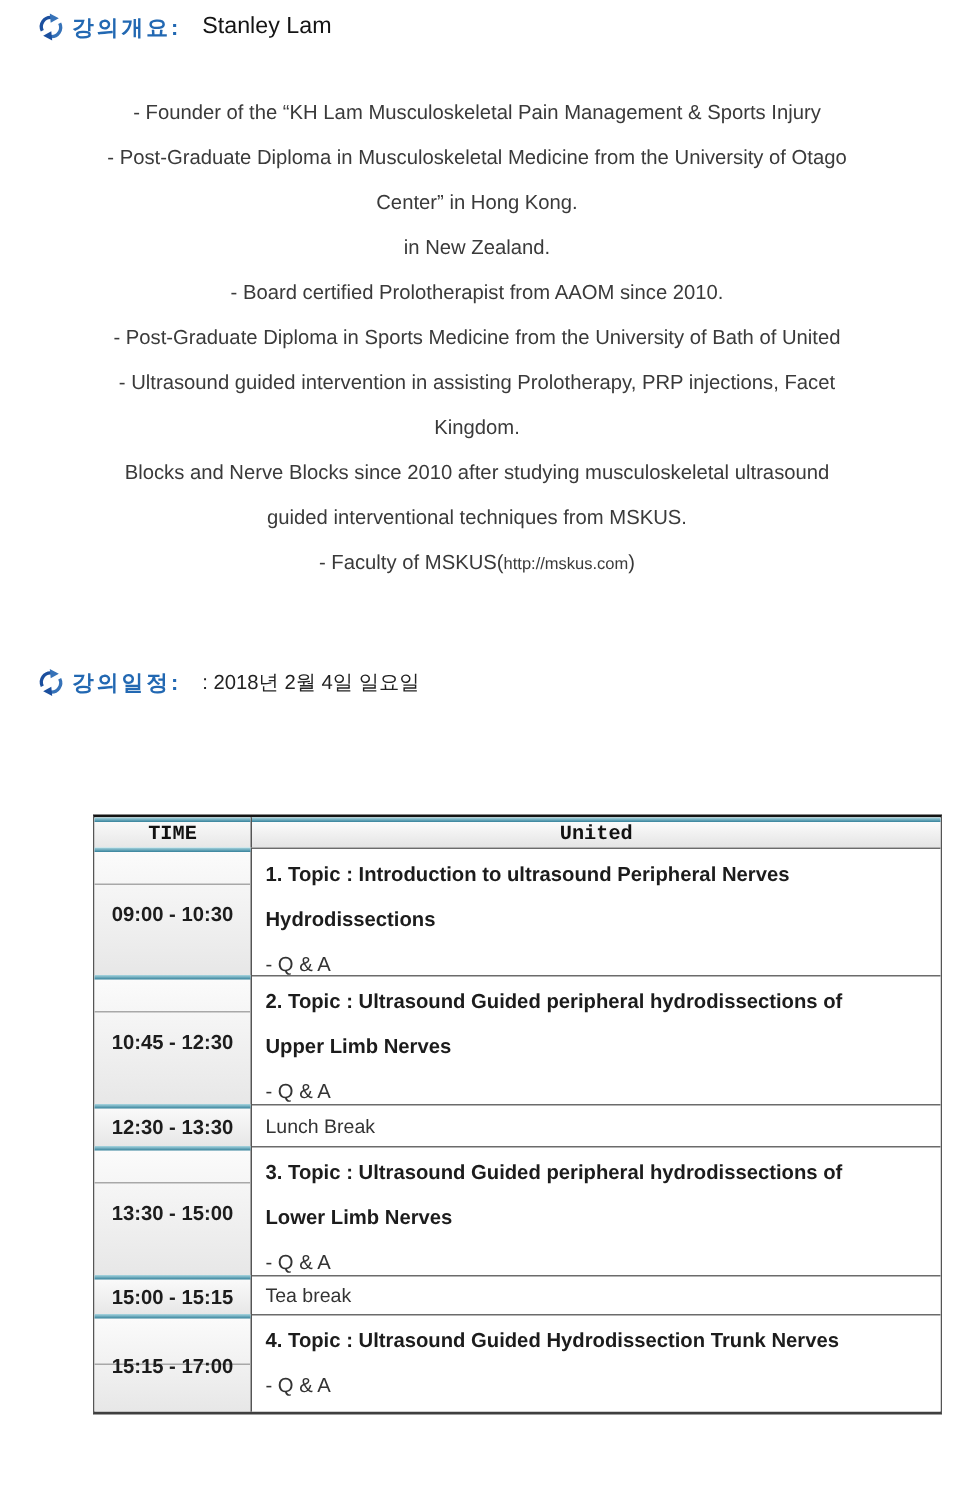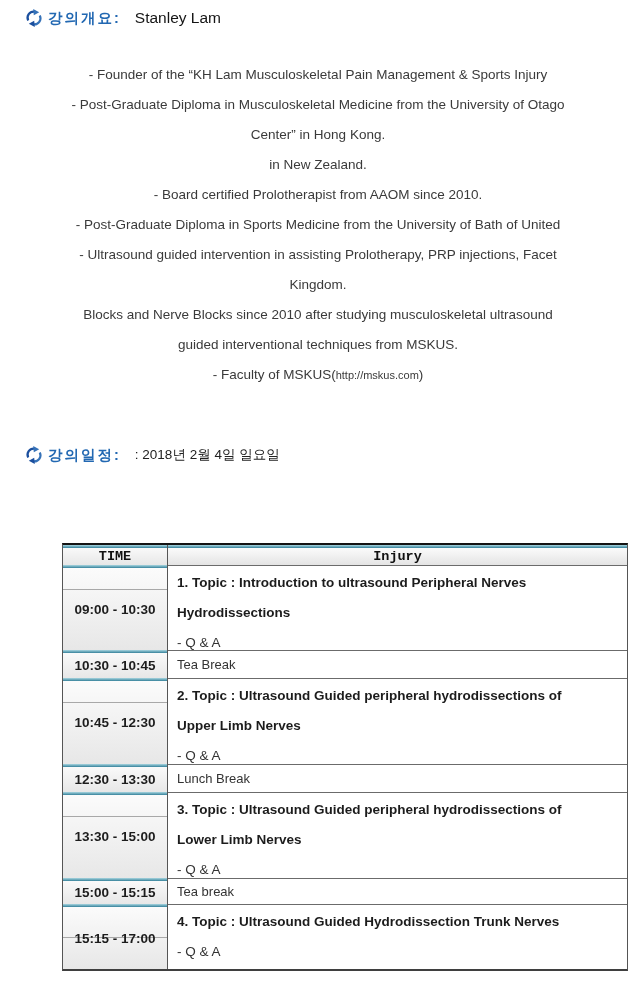--- a/index.html
+++ b/index.html
@@ -110,43 +110,35 @@
   <span class="blue-label">강의일정:</span>
   <span class="schedule-date">: 2018년 2월 4일 일요일</span>
 </div>
 
 <div class="schedule-table">
   <div class="t-row header">
     <div class="time-cell">
       <div class="hdr-label">TIME</div>
     </div>
     <div class="subj-cell">
-      <div class="hdr-label">Injury</div>
+      <div class="hdr-label">United</div>
     </div>
   </div>
   <div id="schedule-rows">
       <div class="t-row topic" style="height: 85px;">
         <div class="time-cell">
           <div class="subdiv" style="top: 24px;"></div>
           <div class="time-label">09:00 - 10:30</div>
         </div>
         <div class="subj-cell">
           <div class="topic-lines">
             <div class="t-line">1. Topic : Introduction to ultrasound Peripheral Nerves</div>
             <div class="t-line">Hydrodissections</div>
             <div class="t-note">- Q &amp; A</div>
           </div>
-        </div>
-      </div>
-      <div class="t-row break" style="height: 28px;">
-        <div class="time-cell">
-          <div class="time-label">10:30 - 10:45</div>
-        </div>
-        <div class="subj-cell">
-          <div class="break-label">Tea Break</div>
         </div>
       </div>
       <div class="t-row topic" style="height: 86px;">
         <div class="time-cell">
           <div class="subdiv" style="top: 24px;"></div>
           <div class="time-label">10:45 - 12:30</div>
         </div>
         <div class="subj-cell">
           <div class="topic-lines">
             <div class="t-line">2. Topic : Ultrasound Guided peripheral hydrodissections of</div>

